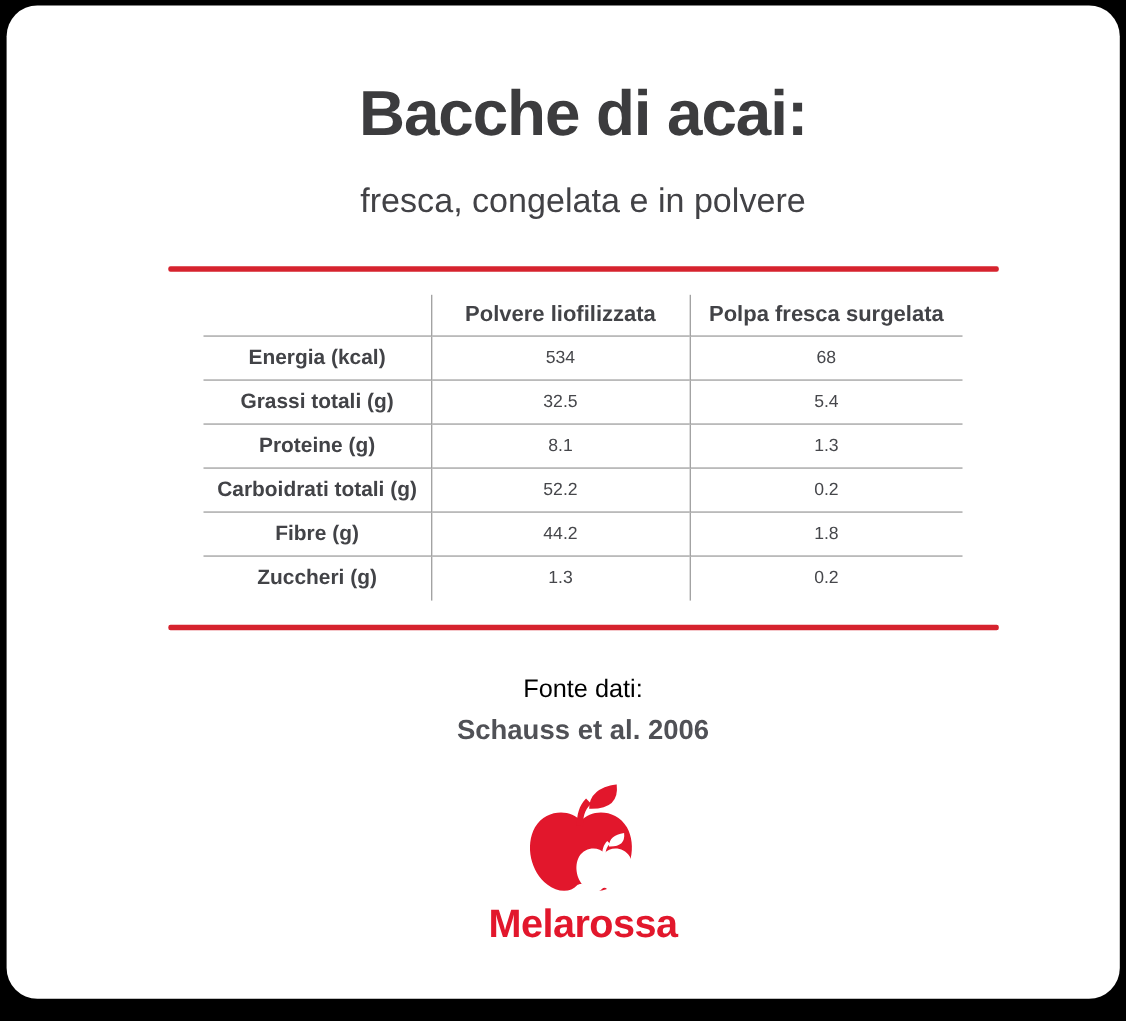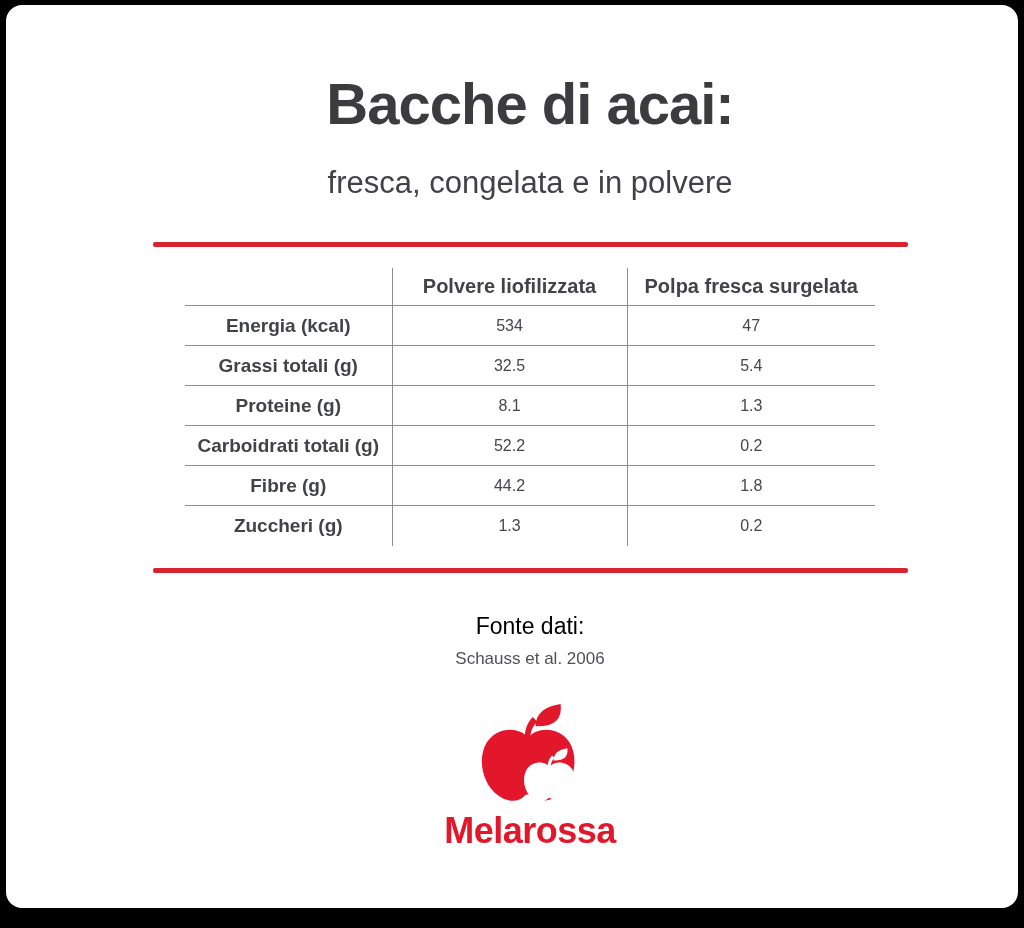--- a/index.html
+++ b/index.html
@@ -8,21 +8,21 @@
     background: #000000;
     font-family: "Liberation Sans", sans-serif;
     position: relative;
     overflow: hidden;
   }
   .card {
     position: absolute;
     left: 6px; top: 5px;
     width: 1012px; height: 903px;
     background: #ffffff;
-    border-radius: 16px;
+    border-radius: 28px;
     text-align: center;
     overflow: hidden;
     padding-left: 36px;
   }
   .title {
     margin-top: 66px;
     font-size: 58px;
     line-height: 1.15;
     font-weight: bold;
     color: #3c3c3e;
@@ -78,23 +78,24 @@
   .nutrition-table tr.last-row { border-bottom: none; }
   .nutrition-table .vline { border-left: 1.5px solid #8d8d8d; }
   .source-label {
     margin-top: 40px;
     font-size: 23px;
     line-height: 1.2;
     color: #000000;
   }
   .source-citation {
     margin-top: 9px;
-    font-size: 17px;
+    font-size: 25px;
     line-height: 1.2;
     color: #505156;
+    font-weight: bold;
   }
   .logo-wrap { margin-top: 34px; height: 104px; }
   .brand-name {
     margin-top: 2px;
     font-size: 36px;
     font-weight: bold;
     color: #e2172c;
     letter-spacing: -0.5px;
   }
 </style>
@@ -118,21 +119,21 @@
       <tr>
         <th></th>
         <th class="vline">Polvere liofilizzata</th>
         <th class="vline">Polpa fresca surgelata</th>
       </tr>
     </thead>
     <tbody>
       <tr>
         <td class="row-label">Energia (kcal)</td>
         <td class="value vline">534</td>
-        <td class="value vline">47</td>
+        <td class="value vline">68</td>
       </tr>
       <tr>
         <td class="row-label">Grassi totali (g)</td>
         <td class="value vline">32.5</td>
         <td class="value vline">5.4</td>
       </tr>
       <tr>
         <td class="row-label">Proteine (g)</td>
         <td class="value vline">8.1</td>
         <td class="value vline">1.3</td>

